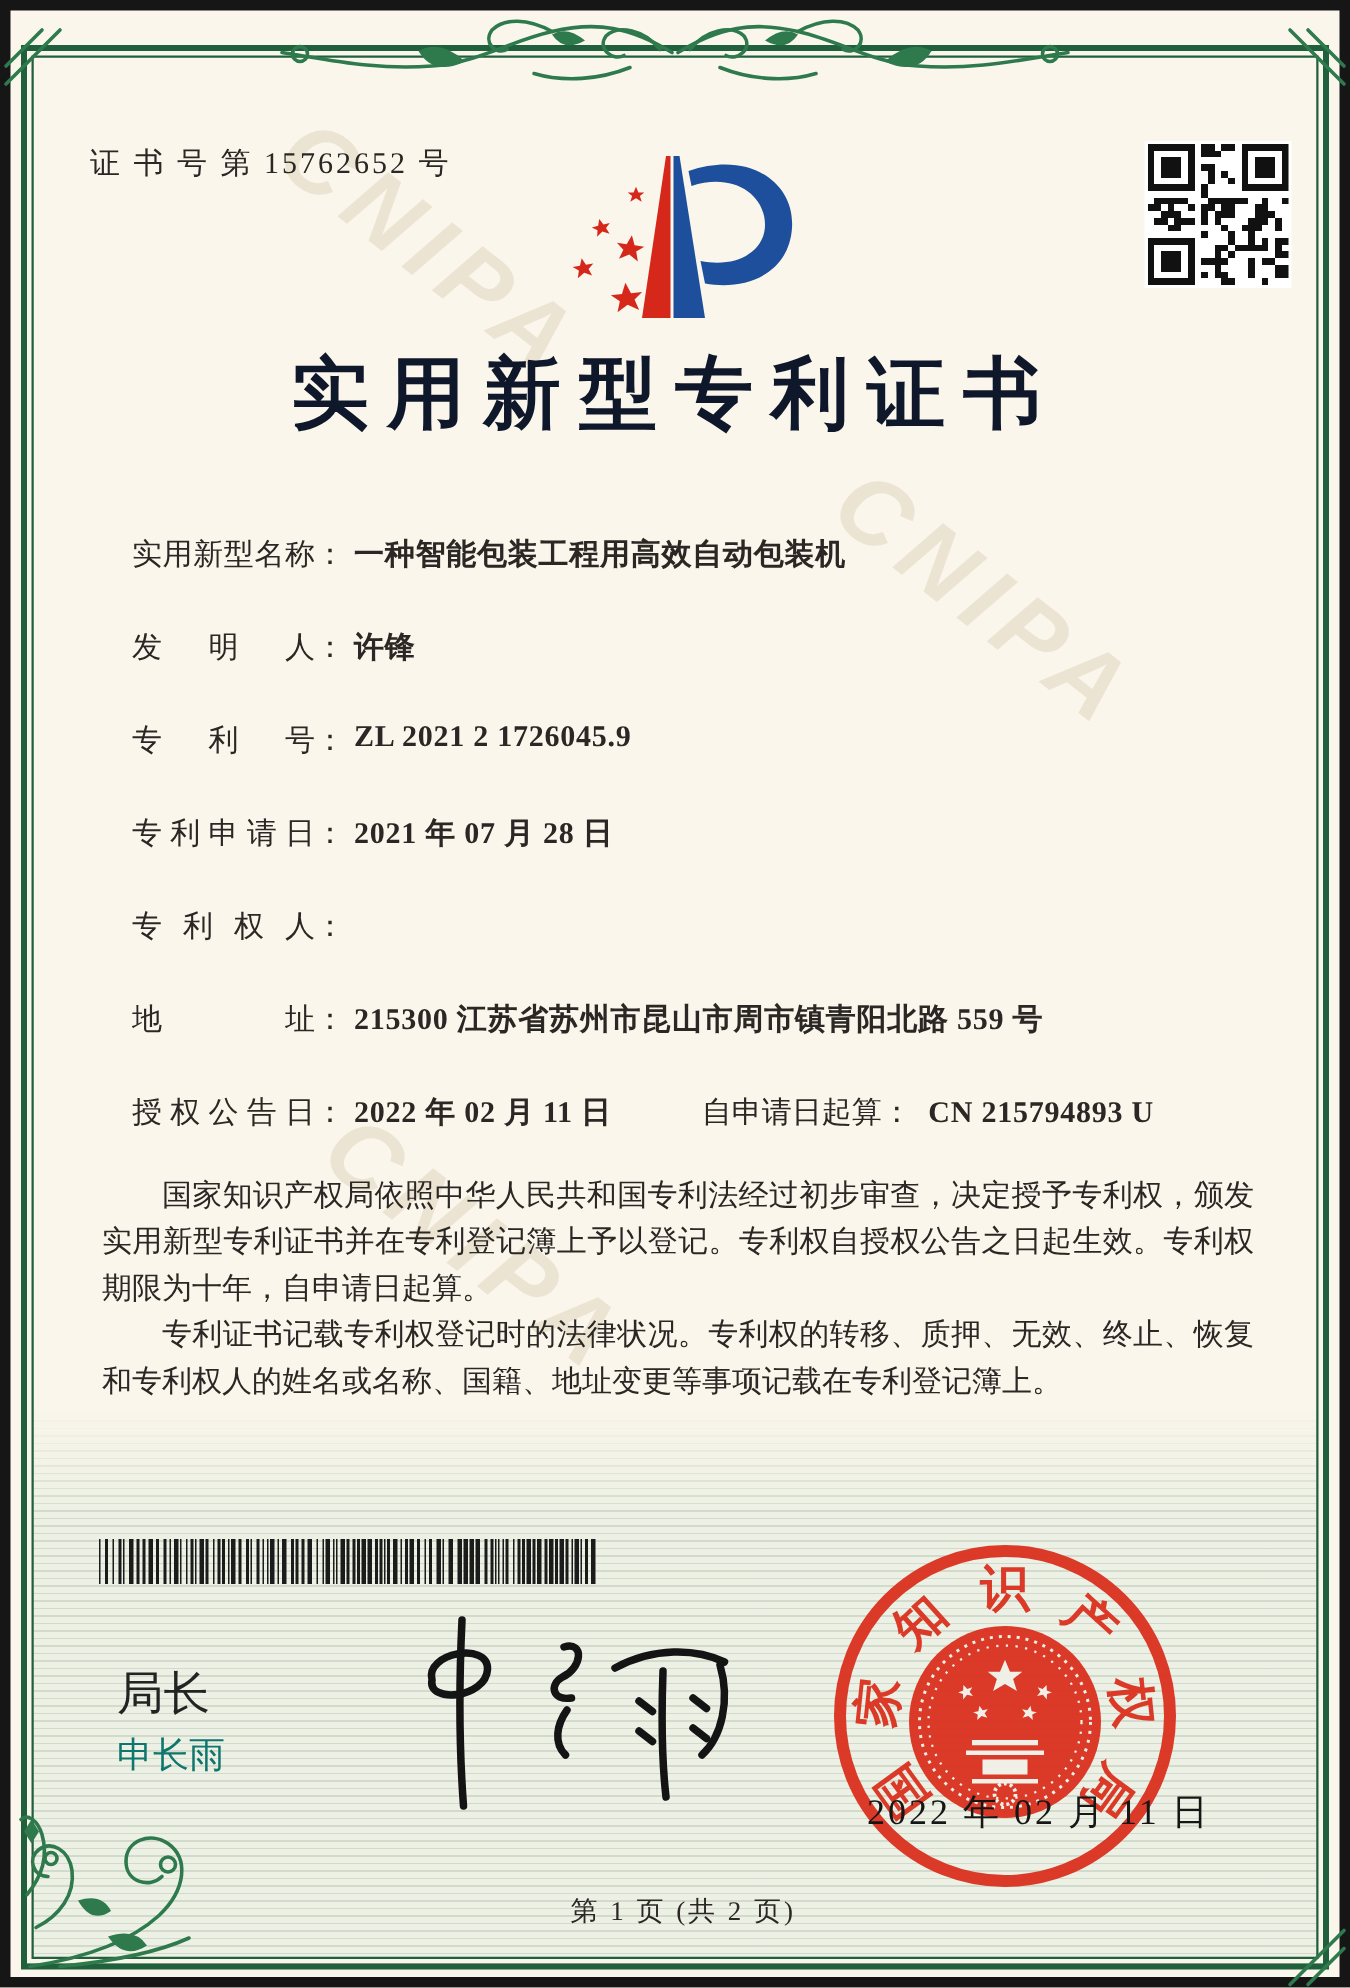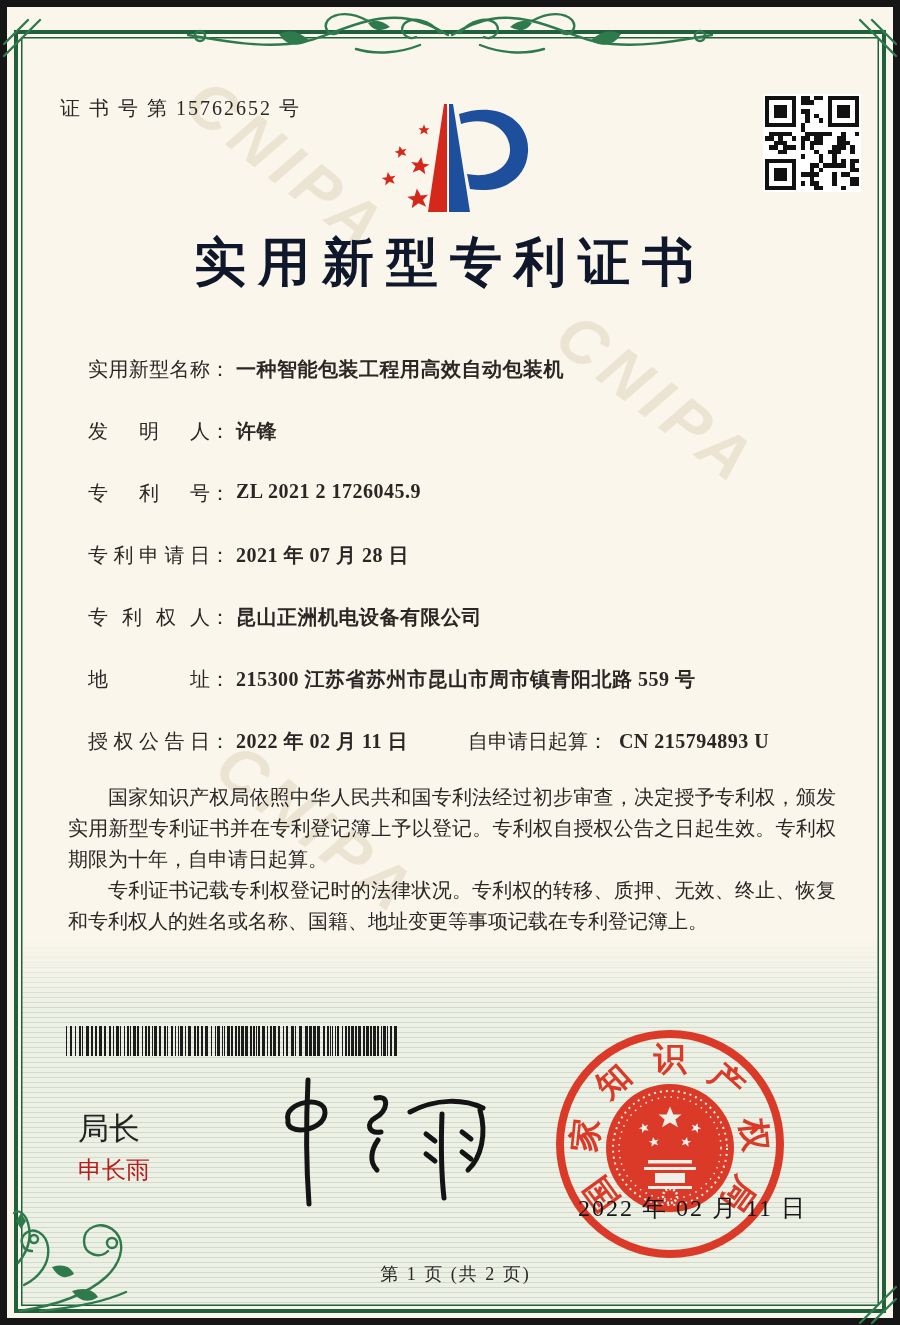--- a/index.html
+++ b/index.html
@@ -62,21 +62,21 @@
   .fgroup2{margin-left:60px;}
   
   .legal{position:absolute; left:68px; right:64px; top:782px; z-index:2;
          font-size:20px; line-height:31px; text-align:justify;}
   .legal p{margin:0; text-indent:2em;}
   
   .barcode{position:absolute; left:66px; top:1026px; width:336px; height:30px; z-index:2;}
   .signer-title{position:absolute; left:78px; top:1108px; z-index:2;
       font-family:"Liberation Sans","DejaVu Sans",sans-serif; font-size:31px; color:#232323;}
   .signer-name{position:absolute; left:78px; top:1154px; z-index:2;
-      font-family:"Liberation Sans","DejaVu Sans",sans-serif; font-size:24px; color:#b91c1c;}
+      font-family:"Liberation Sans","DejaVu Sans",sans-serif; font-size:24px; color:#0f766e;}
   .signature{position:absolute; left:228px; top:1072px; width:270px; height:150px; z-index:2;}
   .signature path{stroke:#141414; stroke-width:5; fill:none; stroke-linecap:round; stroke-linejoin:round;}
   .seal{position:absolute; left:552px; top:1026px; width:236px; height:236px; z-index:3; opacity:0.93;}
   .seal .ring{stroke:var(--seal_red); fill:none; stroke-width:8;}
   .seal .schar{fill:var(--seal_red); font-size:33px; font-weight:bold;
       font-family:"Liberation Serif","DejaVu Serif",serif;}
   .seal .emblem{fill:var(--seal_red);}
   .seal .wh{fill:#f2f1e9;}
   .seal .wreath{stroke:#f2f1e9; fill:none;}
   .seal-date{position:absolute; left:578px; top:1192px; z-index:4; font-size:24px;
@@ -301,21 +301,20 @@
       <span class="fvalue">ZL 2021 2 1726045.9</span>
     </div>
     <div class="frow">
       <span class="flabel">专利申请日</span>
         <span class="fcolon">：</span>
       <span class="fvalue">2021 年 07 月 28 日</span>
     </div>
     <div class="frow">
       <span class="flabel">专利权人</span>
         <span class="fcolon">：</span>
-      <span class="fvalue">昆山正洲机电设备有限公司</span>
     </div>
     <div class="frow">
       <span class="flabel">地址</span>
         <span class="fcolon">：</span>
       <span class="fvalue">215300  江苏省苏州市昆山市周市镇青阳北路 559 号</span>
     </div>
     <div class="frow">
       <span class="flabel">授权公告日</span>
         <span class="fcolon">：</span>
       <span class="fvalue">2022 年 02 月 11 日</span>

